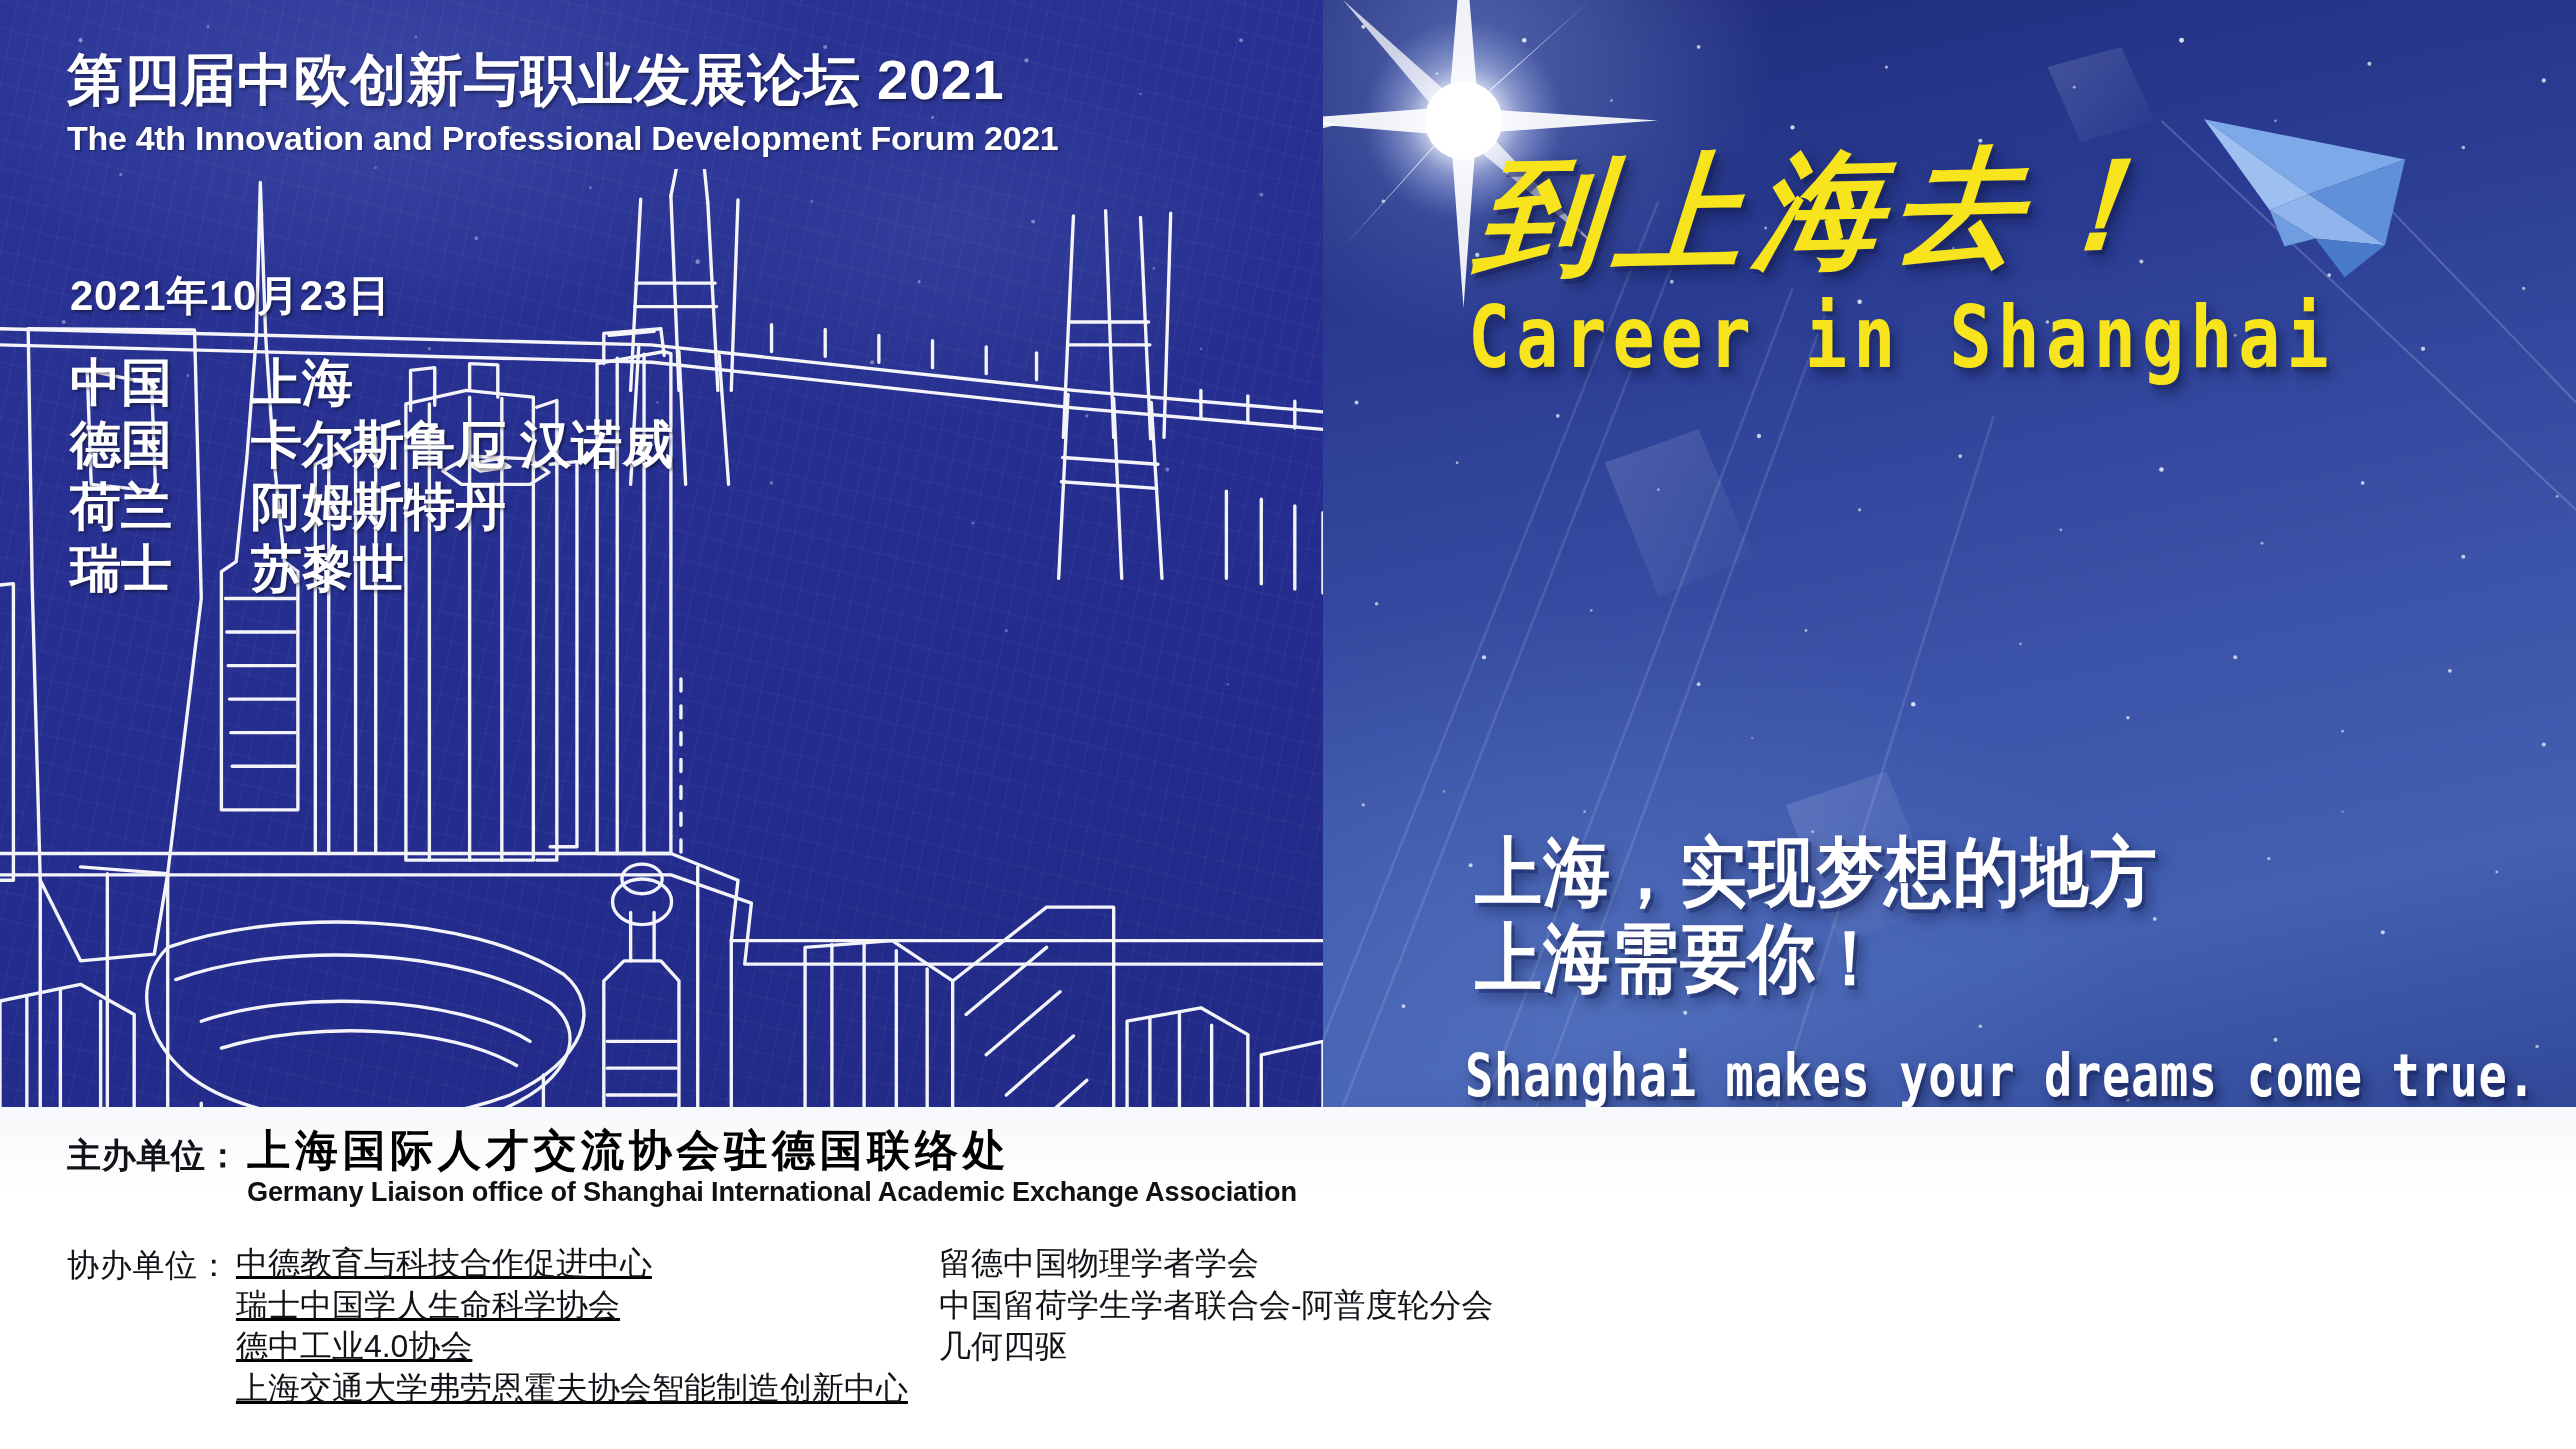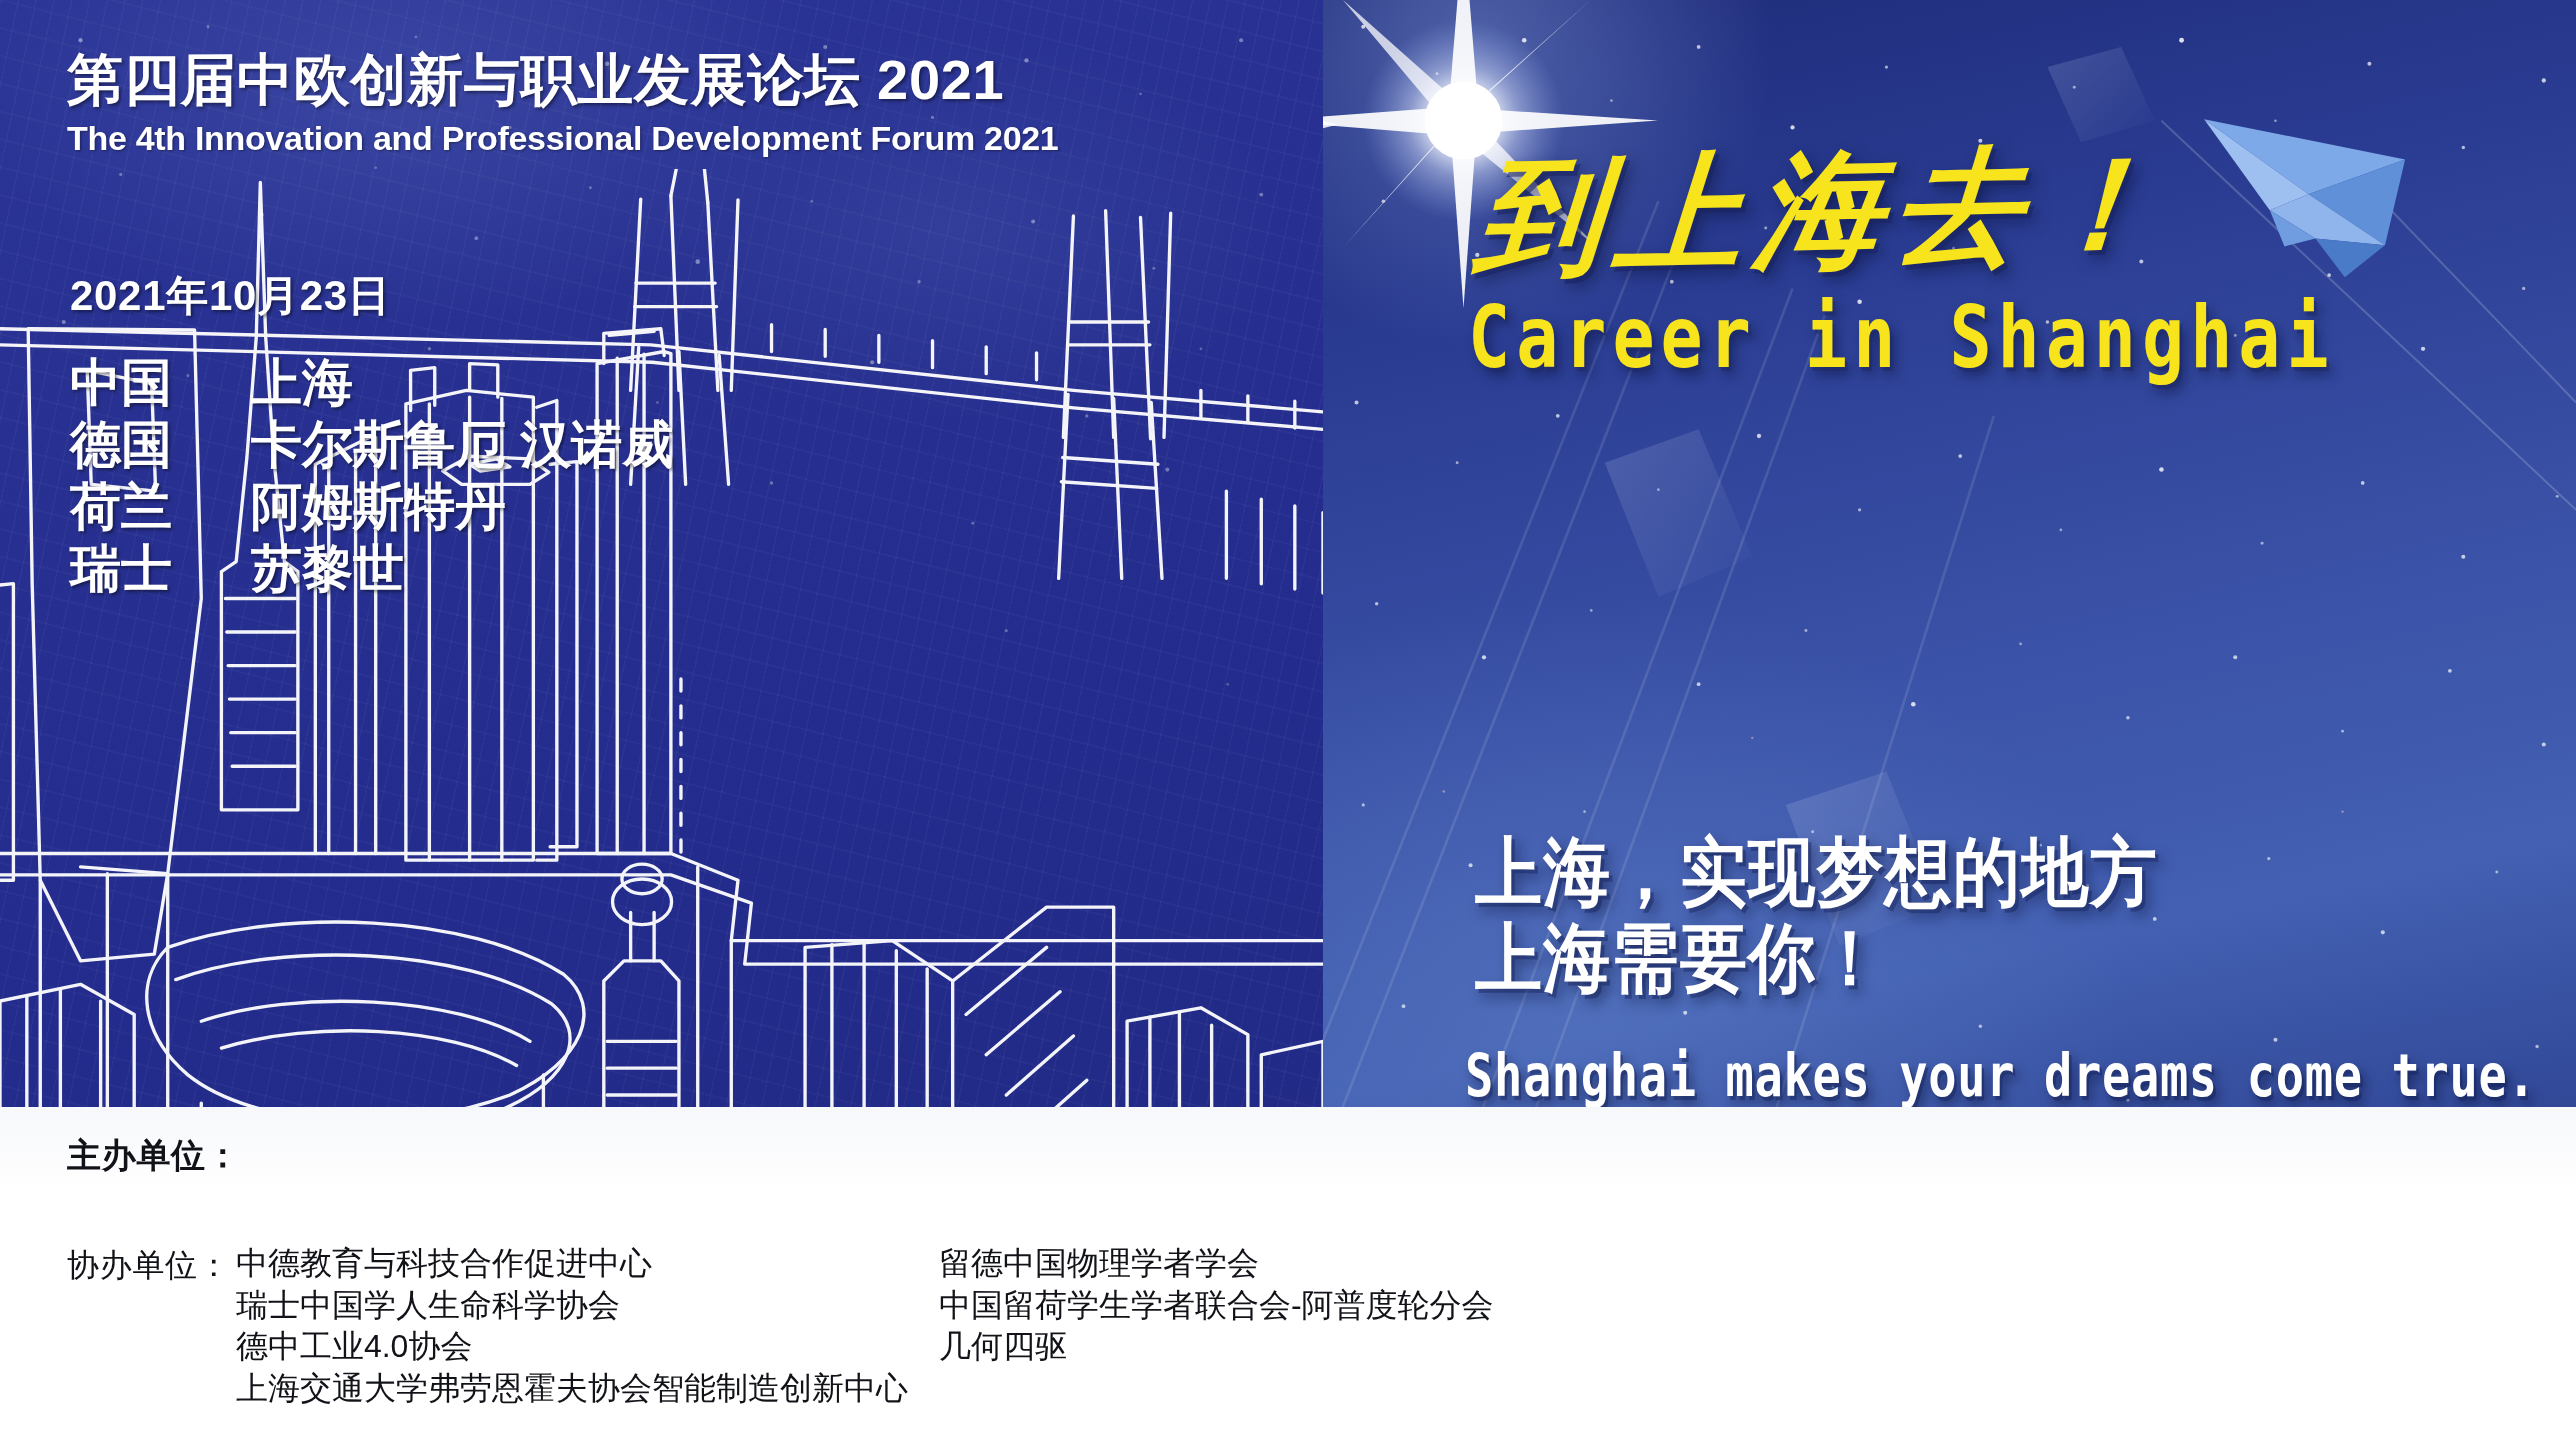--- a/index.html
+++ b/index.html
@@ -132,21 +132,21 @@
     font-size:28px;font-weight:bold;color:#101114;letter-spacing:-0.2px;
     white-space:nowrap;transform:scaleX(.97);transform-origin:left top;
   }
   #co-row{position:absolute;left:67px;top:136px;display:flex;align-items:flex-start;}
   #co-label{
     font-size:32px;color:#111318;letter-spacing:0.7px;white-space:nowrap;
     padding-top:1.3px;
   }
   #co-cols{display:flex;margin-left:5.4px;}
   .co-col{display:flex;flex-direction:column;}
-  .co-col.left-col{width:703px;}
+  .co-col.left-col{width:703px;text-decoration:underline;}
   .co-item{
     font-size:32px;line-height:1.3;color:#111318;letter-spacing:0px;white-space:nowrap;
   }
 </style>
 </head>
 <body>
 
 <div id="poster">
 
   <div id="left-panel">
@@ -462,20 +462,24 @@
     <div id="slogan-en">
       <div class="slogan-en-line">Shanghai makes your dreams come true.</div>
       <div class="slogan-en-line">Shanghai needs you.</div>
     </div>
   </div>
 
   <div id="footer">
 
     <div id="host-row">
       <div id="host-label">主办单位：</div>
+      <div id="host-names">
+        <div id="host-cn">上海国际人才交流协会驻德国联络处</div>
+        <div id="host-en">Germany Liaison office of Shanghai International Academic Exchange Association</div>
+      </div>
     </div>
 
     <div id="co-row">
       <div id="co-label">协办单位：</div>
       <div id="co-cols">
         <div class="co-col left-col">
           <div class="co-item">中德教育与科技合作促进中心</div>
           <div class="co-item">瑞士中国学人生命科学协会</div>
           <div class="co-item">德中工业4.0协会</div>
           <div class="co-item">上海交通大学弗劳恩霍夫协会智能制造创新中心</div>

